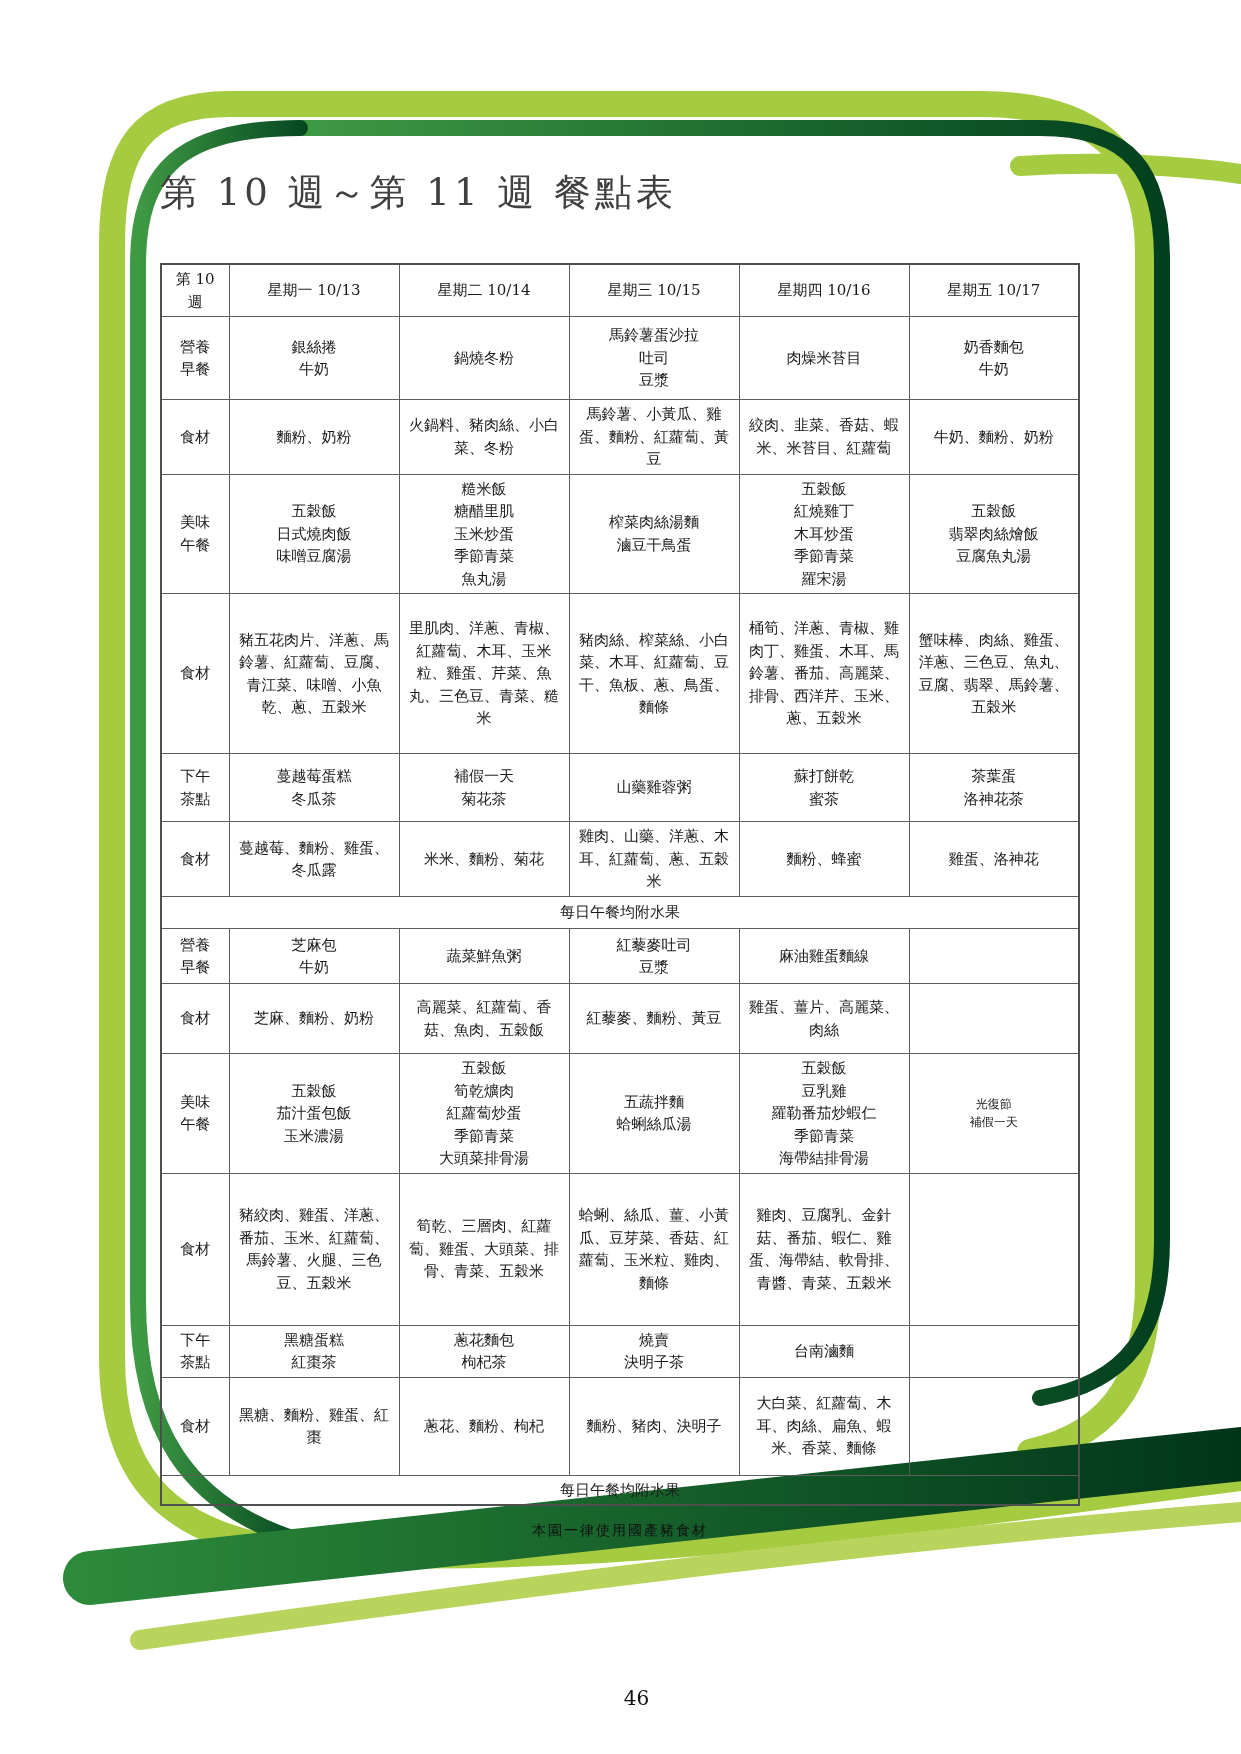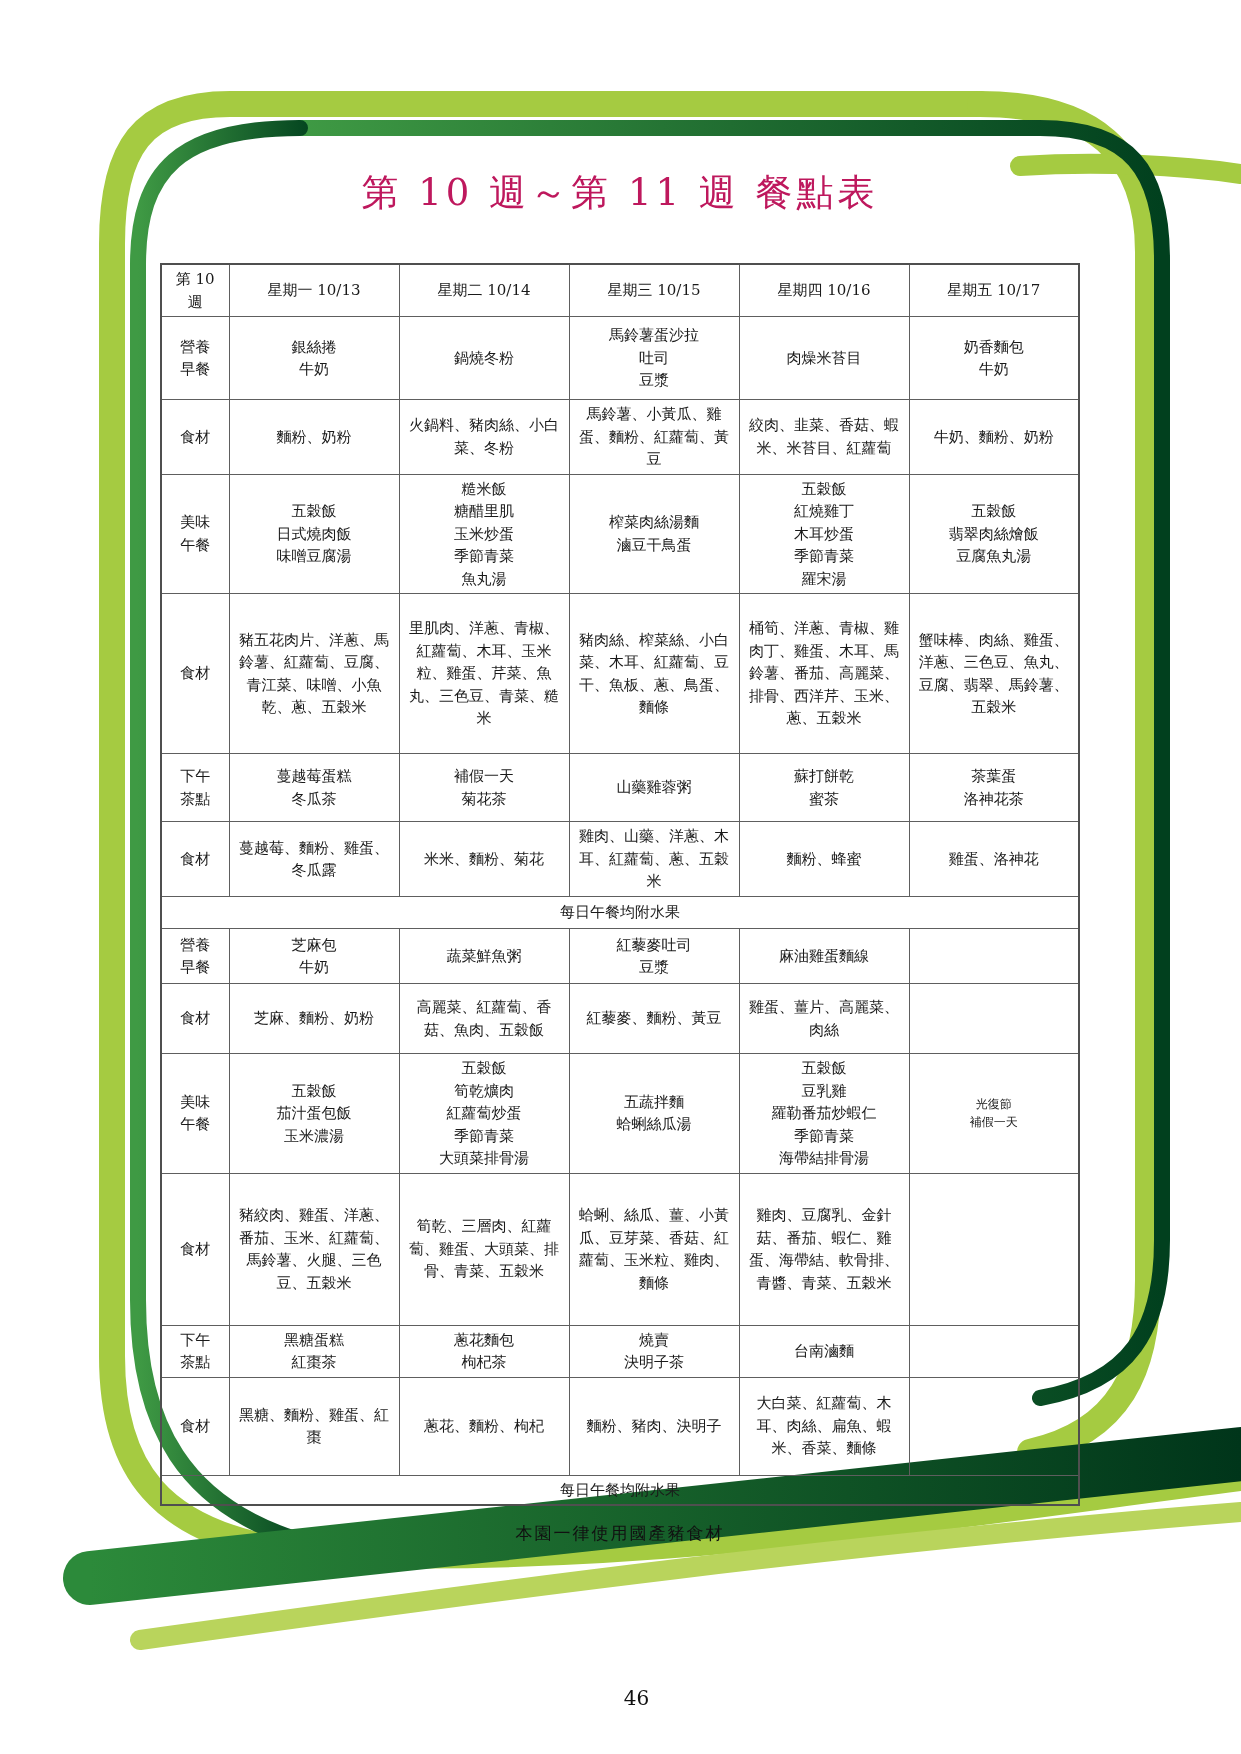--- a/index.html
+++ b/index.html
@@ -3,21 +3,21 @@
 <meta charset="utf-8">
 <style>
   html,body{margin:0;padding:0;background:#ffffff;}
   .page{
     position:relative;width:1241px;height:1754px;background:#ffffff;overflow:hidden;
     font-family:"DejaVu Serif","Liberation Serif",serif;color:#1a1a1a;
   }
   .frame{position:absolute;left:0;top:0;width:1241px;height:1754px;}
   .page-title{
     position:absolute;top:168px;left:160px;width:920px;margin:0;
-    text-align:center;font-size:37px;font-weight:500;letter-spacing:4px;color:#be185d;
+    text-align:left;font-size:37px;font-weight:500;letter-spacing:4px;color:#404040;
   }
   table.menu{
     position:absolute;top:263px;left:160px;width:920px;
     border-collapse:collapse;table-layout:fixed;
     font-size:15px;border:2px solid #4f4f4f;
   }
   table.menu th,table.menu td{
     border:1px solid #5e5e5e;
     padding:3px 5px;
     vertical-align:middle;
@@ -25,21 +25,21 @@
     font-weight:normal;
     white-space:pre-line;
     line-height:1.5;
     overflow:hidden;
   }
   td.ingredient-cell{text-align:left;padding:4px 9px;line-height:1.55;}
   td.bold-cell{font-weight:bold;font-size:12px;}
   td.fruit-note-cell{text-align:center;}
   .footer-note{
     position:absolute;top:1522px;left:160px;width:920px;
-    text-align:center;font-size:17px;letter-spacing:2px;color:#111;
+    text-align:center;font-size:14px;letter-spacing:2px;color:#111;
   }
   .page-number{
     position:absolute;top:1686px;left:16px;width:100%;
     text-align:center;font-size:20px;color:#111;
   }
 </style>
 </head>
 <body>
 
 <div class="page">

